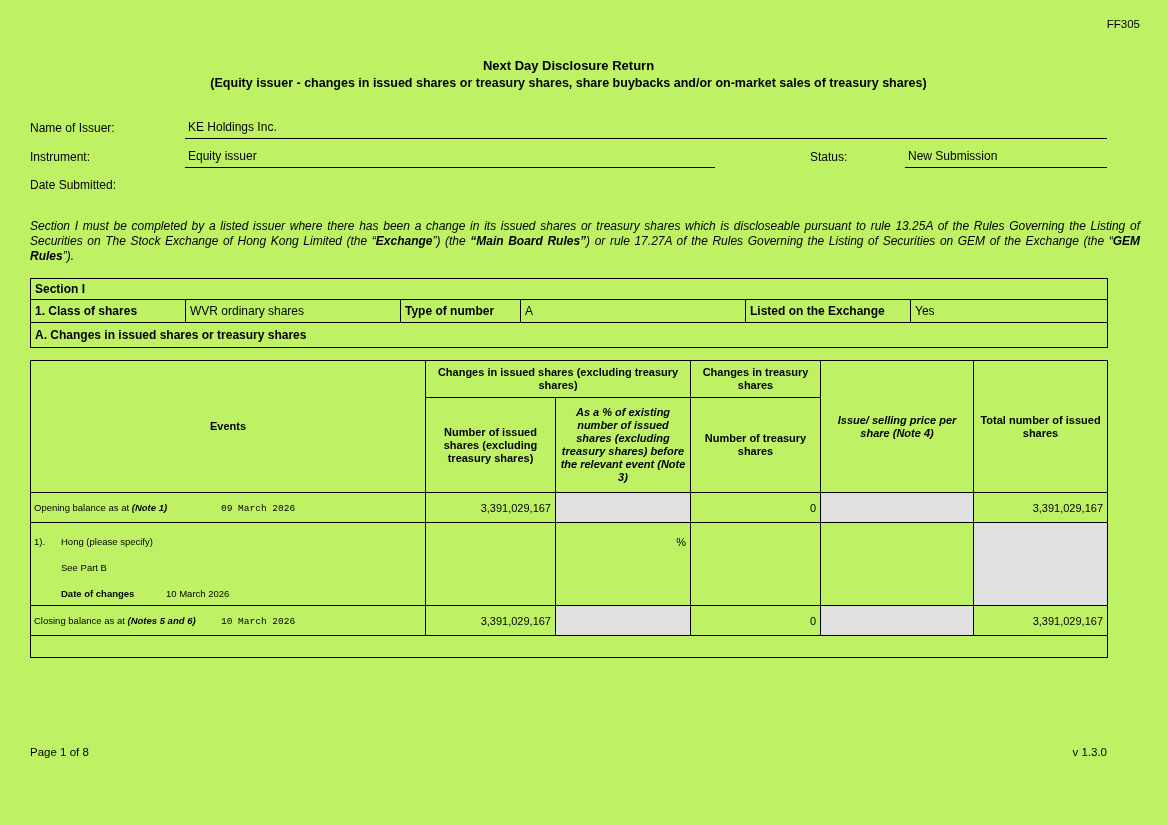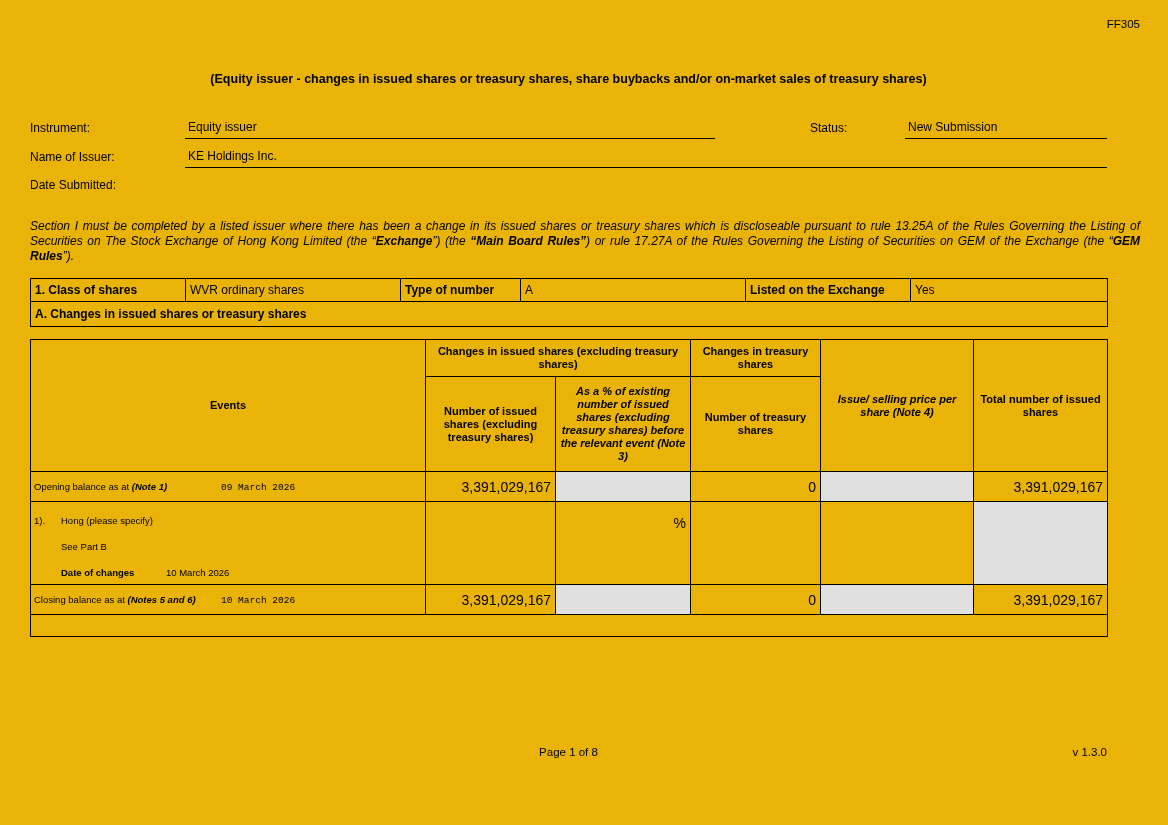--- a/index.html
+++ b/index.html
@@ -2,27 +2,27 @@
 <html style="--shade: #e0e0e0;"><head>
 <meta charset="utf-8">
 <style>
   * { margin: 0; padding: 0; box-sizing: border-box; }
   html, body { background: #ffffff; }
   body {
     width: 1168px; height: 825px;
     font-family: "Liberation Sans", sans-serif;
     color: #000;
   }
-  .page { position: relative; width: 1168px; height: 825px; background: #eab308; overflow: hidden; }
+  .page { position: relative; width: 1168px; height: 825px; background: #bef264; overflow: hidden; }
 
   .form-code { position: absolute; top: 18px; right: 28px; font-size: 11.5px; }
 
   .title-block { position: absolute; top: 58px; left: 30px; width: 1077px; text-align: center; }
   .title { font-size: 13px; font-weight: bold; }
-  .subtitle { font-size: 12.5px; font-weight: bold; margin-top: 14px; }
+  .subtitle { font-size: 12.5px; font-weight: bold; margin-top: 3px; }
 
   .meta { position: absolute; top: 120px; left: 30px; width: 1077px; font-size: 12px; }
   .meta-row { display: flex; align-items: flex-end; margin-bottom: 10px; }
   .meta-row > * { flex: 0 0 auto; }
   .meta-label { padding-bottom: 4px; }
   .lbl-1 { width: 155px; }
   .meta-value { border-bottom: 1px solid #000; padding: 0 3px 4px 3px; }
   .w-instr { width: 530px; }
   .spacer { width: 95px; }
   .lbl-status { width: 95px; }
@@ -53,79 +53,83 @@
   }
   .hdr-row1 > td { height: 37px; }
   .hdr-row2 > td { height: 95px; }
 
   .bal-row td { height: 30px; }
   .bal-cell { position: relative; font-size: 9.5px; padding: 0 0 0 3px; }
   .bal-label { font-weight: normal; }
   .bal-note { font-weight: bold; font-style: italic; }
   .bal-date { position: absolute; left: 190px; top: 50%; transform: translateY(-50%); white-space: nowrap; font-family: Liberation Mono, monospace; }
 
-  .num { text-align: right; font-size: 14px; padding-right: 4px; }
+  .num { text-align: right; font-size: 11px; padding-right: 4px; }
   .shaded { background: var(--shade, #e0e0e0); }
 
   .evt-row td { height: 83px; vertical-align: top; }
   .evt-cell { font-size: 9.5px; padding: 13px 0 0 0; }
   .evt-line.first { padding-left: 3px; }
   .evt-line.indent { padding-left: 30px; }
   .evt-line + .evt-line { margin-top: 15px; }
   .evt-idx { display: inline-block; width: 27px; }
   .evt-datelabel { display: inline-block; width: 105px; font-weight: bold; }
   .pct-cell { padding-top: 13px; }
 
   .empty-row td { height: 22px; }
 
-  .footer { position: absolute; top: 746px; left: 30px; width: 1077px; font-size: 11.5px; text-align: center; }
+  .footer { position: absolute; top: 746px; left: 30px; width: 1077px; font-size: 11.5px; text-align: left; }
   .footer .version { position: absolute; right: 0; top: 0; }
 </style>
 </head>
 <body>
 
 <div class="page">
 
   <div class="form-code">FF305</div>
 
   <div class="title-block">
+    <div class="title">Next Day Disclosure Return</div>
     <div class="subtitle">(Equity issuer - changes in issued shares or treasury shares, share buybacks and/or on-market sales of treasury shares)</div>
   </div>
 
   <div class="meta">
+    <div class="meta-row">
+      <span class="meta-label lbl-1">Name of Issuer:</span>
+      <span class="meta-value w-issuer">KE Holdings Inc.</span>
+    </div>
     <div class="meta-row">
       <span class="meta-label lbl-1">Instrument:</span>
       <span class="meta-value w-instr">Equity issuer</span>
       <span class="spacer"></span>
       <span class="meta-label lbl-status">Status:</span>
       <span class="meta-value w-status">New Submission</span>
-    </div>
-    <div class="meta-row">
-      <span class="meta-label lbl-1">Name of Issuer:</span>
-      <span class="meta-value w-issuer">KE Holdings Inc.</span>
     </div>
     <div class="meta-row">
       <span class="meta-label lbl-1">Date Submitted:</span>
     </div>
   </div>
 
   <div class="intro"><span>Section I must be completed by a listed issuer where there has been a change in its issued shares or treasury shares which is discloseable pursuant to rule 13.25A of the Rules Governing the Listing of Securities on The Stock Exchange of Hong Kong Limited (the “</span><span class="seg-bold">Exchange</span><span>”) (the </span><span class="seg-bold">“Main Board Rules”</span><span>) or rule 17.27A of the Rules Governing the Listing of Securities on GEM of the Exchange (the “</span><span class="seg-bold">GEM Rules</span><span>”).</span></div>
 
   <div class="tables">
 
     <table class="sec-table">
       <colgroup>
         <col style="width:155px">
           <col style="width:215px">
           <col style="width:120px">
         <col style="width:225px">
           <col style="width:165px">
           <col style="width:197px">
       </colgroup>
       <tbody>
+      <tr class="row-secI">
+        <td colspan="6" class="bold">Section I</td>
+      </tr>
       <tr>
         <td class="bold">1. Class of shares</td>
         <td>WVR ordinary shares</td>
         <td class="bold">Type of number</td>
         <td>A</td>
         <td class="bold">Listed on the Exchange</td>
         <td>Yes</td>
       </tr>
       <tr class="row-partA">
         <td colspan="6" class="bold">A. Changes in issued shares or treasury shares</td>

